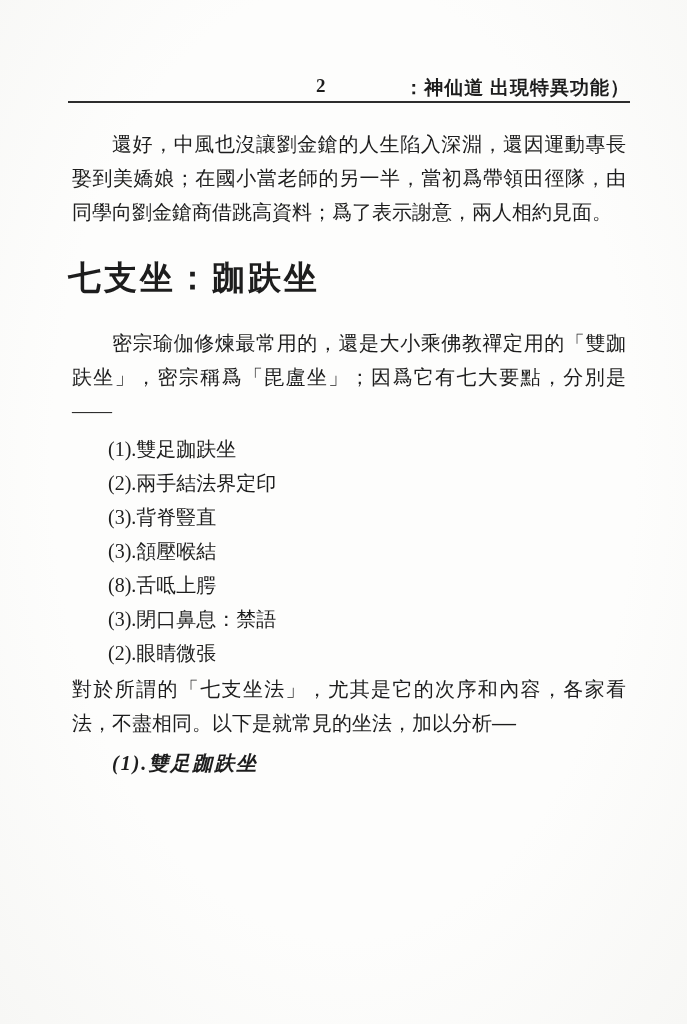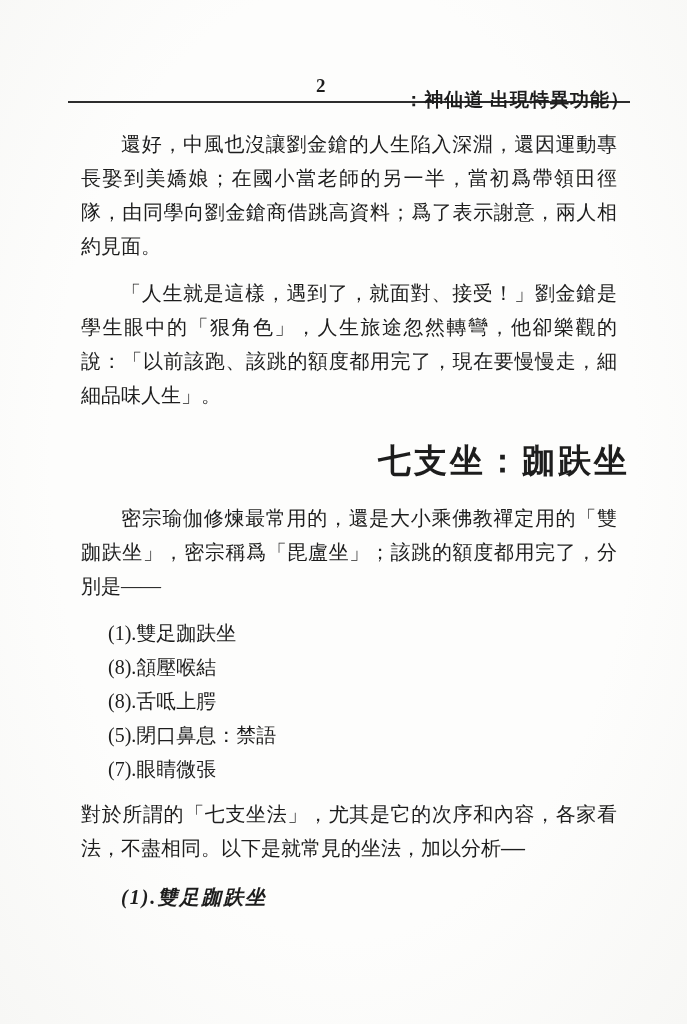--- a/index.html
+++ b/index.html
@@ -30,53 +30,53 @@
   .page-num {
     position: absolute;
     left: 248px;
     top: 0;
     font-weight: 600;
     letter-spacing: 1px;
   }
   .header-title {
     position: absolute;
     right: 0;
-    top: 14px;
+    top: 2px;
     font-weight: 700;
     letter-spacing: 1px;
     white-space: nowrap;
   }
   .rule {
     margin: 3px 57px 0 68px;
     border-top: 2px solid #2d2d2d;
     height: 0;
   }
   
   .content {
     margin: 24px 57px 0 68px;
     width: 562px;
     font-size: 20px;
     line-height: 34px;
     text-align: justify;
     letter-spacing: 0;
   }
   .content p {
-    margin: 13px;
+    margin: 4px;
     text-indent: 2em;
   }
   .content p.no-indent {
     text-indent: 0;
     font-family: Liberation Mono, monospace;
   }
   .section-heading {
-    margin: 25px 0 16px 0;
+    margin: 25px 0 24px 0;
     font-size: 33px;
     line-height: 48px;
     font-weight: 700;
-    text-align: right;
+    text-align: left;
     letter-spacing: 3px;
   }
   ul.seven-points {
     list-style: none;
     margin: 0;
     padding: 0;
   }
   ul.seven-points li {
     padding-left: 2em;
     line-height: 34px;
@@ -100,32 +100,33 @@
     <span class="header-title">：神仙道 出現特異功能）</span>
   </div>
 
   <div class="rule"></div>
 
   <div class="content">
 
     <p>還好，中風也沒讓劉金鎗的人生陷入深淵，還因運動專長娶到美嬌娘；在國小當老師的另一半，當初爲帶領田徑隊，由同學向劉金鎗商借跳高資料；爲了表示謝意，兩人相約見面。</p>
 
 
-    <p>「人生就是這樣，遇到了，就面對、接受！」劉金鎗是學生眼中的「狠角色」，人生旅途忽然轉彎，他卻樂觀的說：「以前該跑、該跳的額度都用完了，現在要慢慢走，細細品味人生」。</p>
 
     <h2 class="section-heading">七支坐：跏趺坐</h2>
 
-    <p>密宗瑜伽修煉最常用的，還是大小乘佛教禪定用的「雙跏趺坐」，密宗稱爲「毘盧坐」；該跳的額度都用完了，分別是——</p>
+    <p>密宗瑜伽修煉最常用的，還是大小乘佛教禪定用的「雙跏趺坐」，密宗稱爲「毘盧坐」；因爲它有七大要點，分別是——</p>
 
     <ul class="seven-points">
       <li>(1).雙足跏趺坐</li>
-      <li>(8).頷壓喉結</li>
+      <li>(2).兩手結法界定印</li>
+      <li>(3).背脊豎直</li>
+      <li>(3).頷壓喉結</li>
       <li>(8).舌呧上腭</li>
-      <li>(5).閉口鼻息：禁語</li>
-      <li>(7).眼睛微張</li>
+      <li>(3).閉口鼻息：禁語</li>
+      <li>(2).眼睛微張</li>
     </ul>
 
     <p class="no-indent">對於所謂的「七支坐法」，尤其是它的次序和內容，各家看法，不盡相同。以下是就常見的坐法，加以分析——</p>
 
     <p class="subsection-heading">(1).雙足跏趺坐</p>
 
   </div>
 </div>
 
 </body></html>

